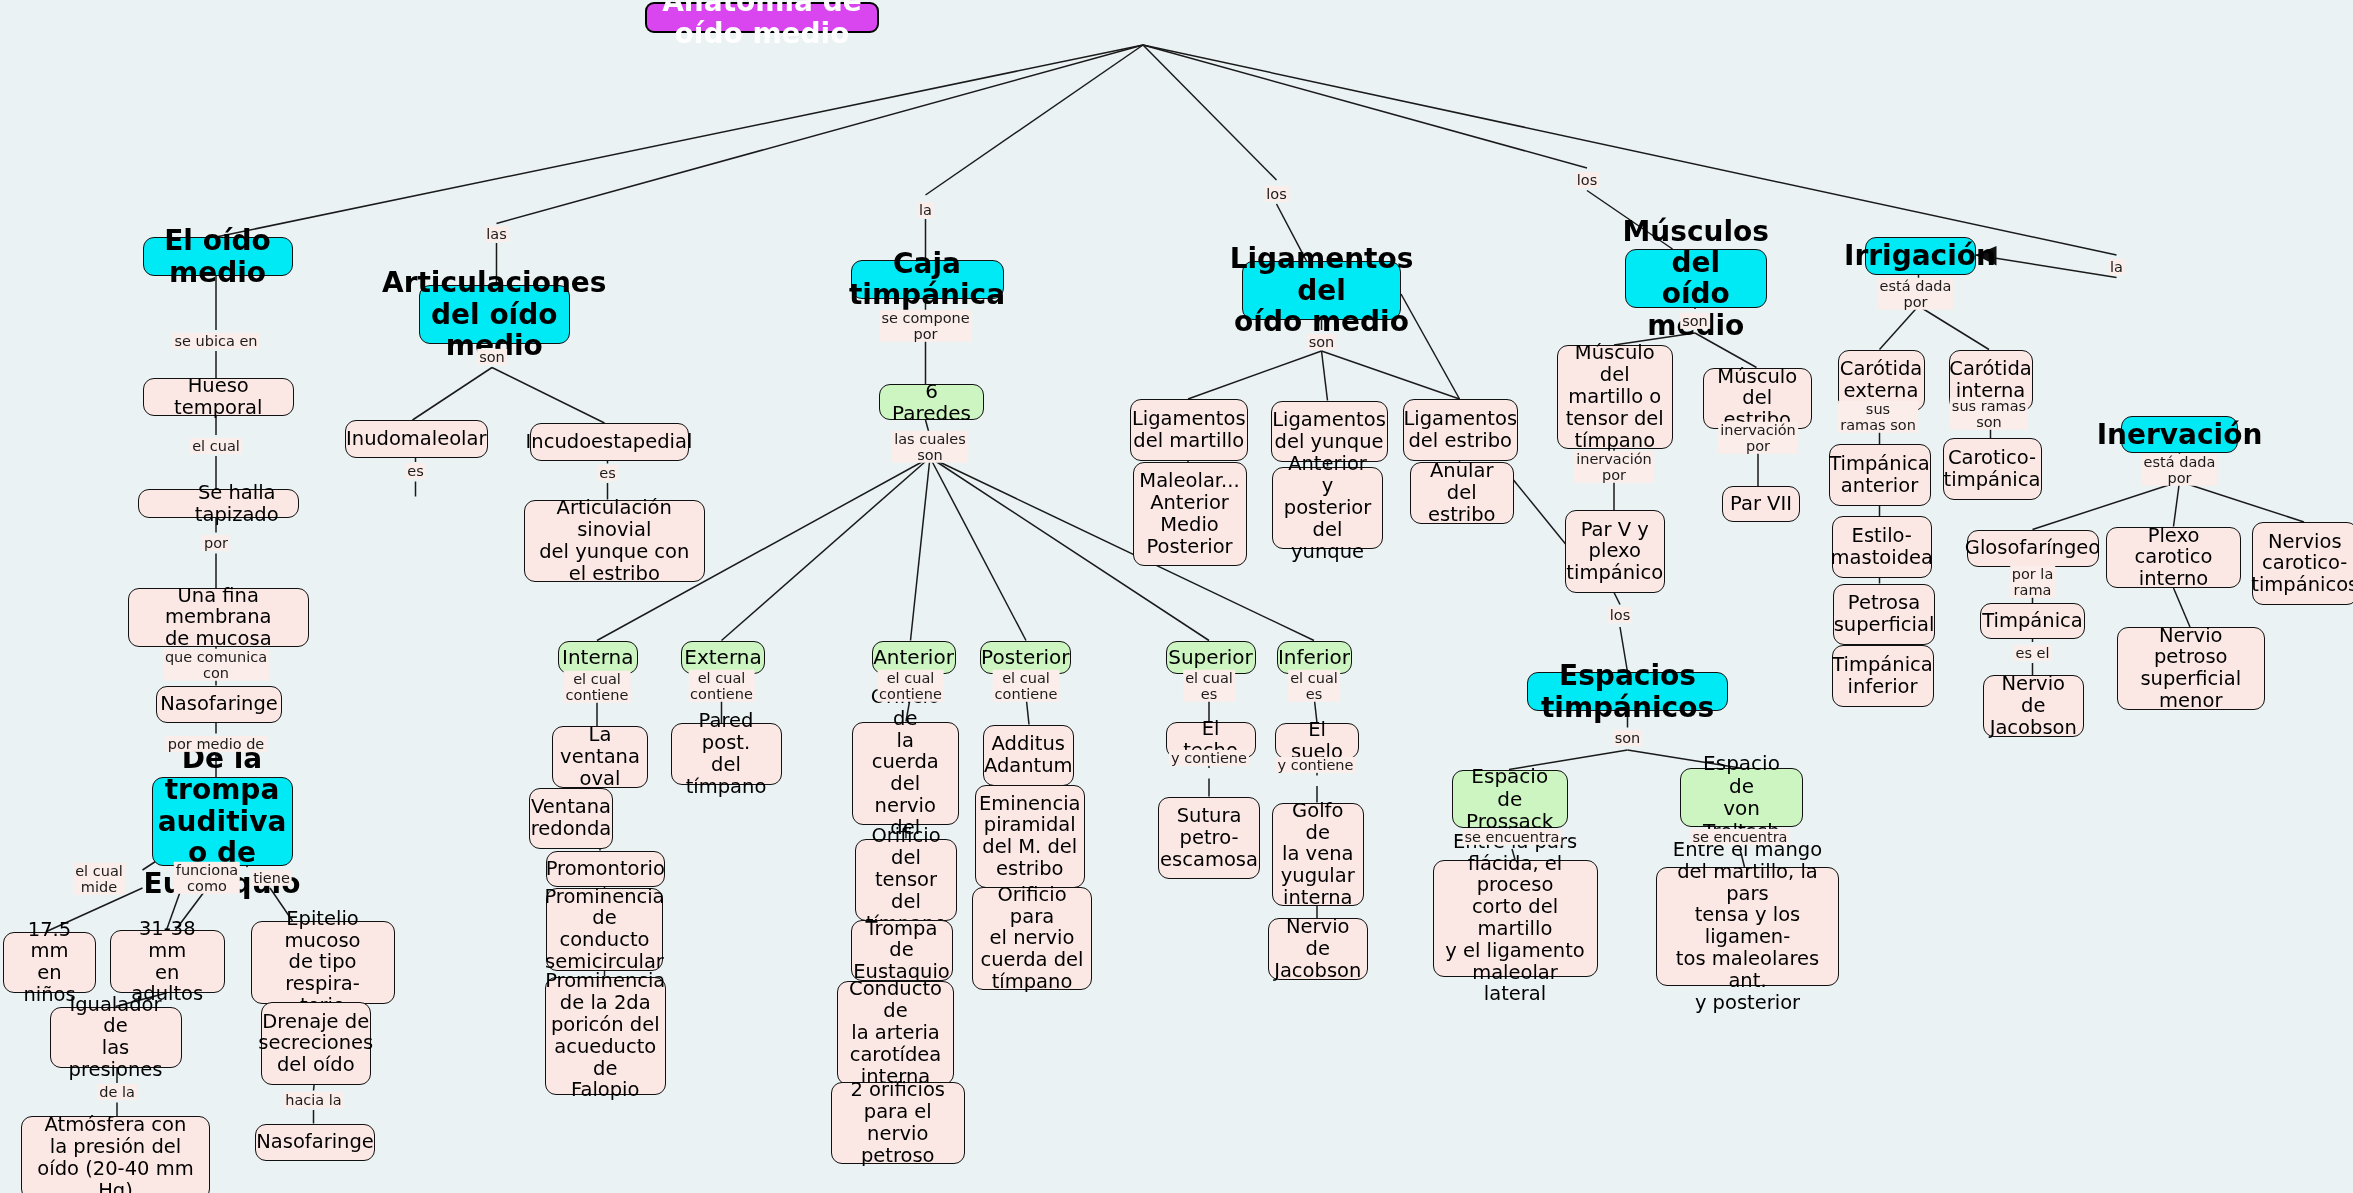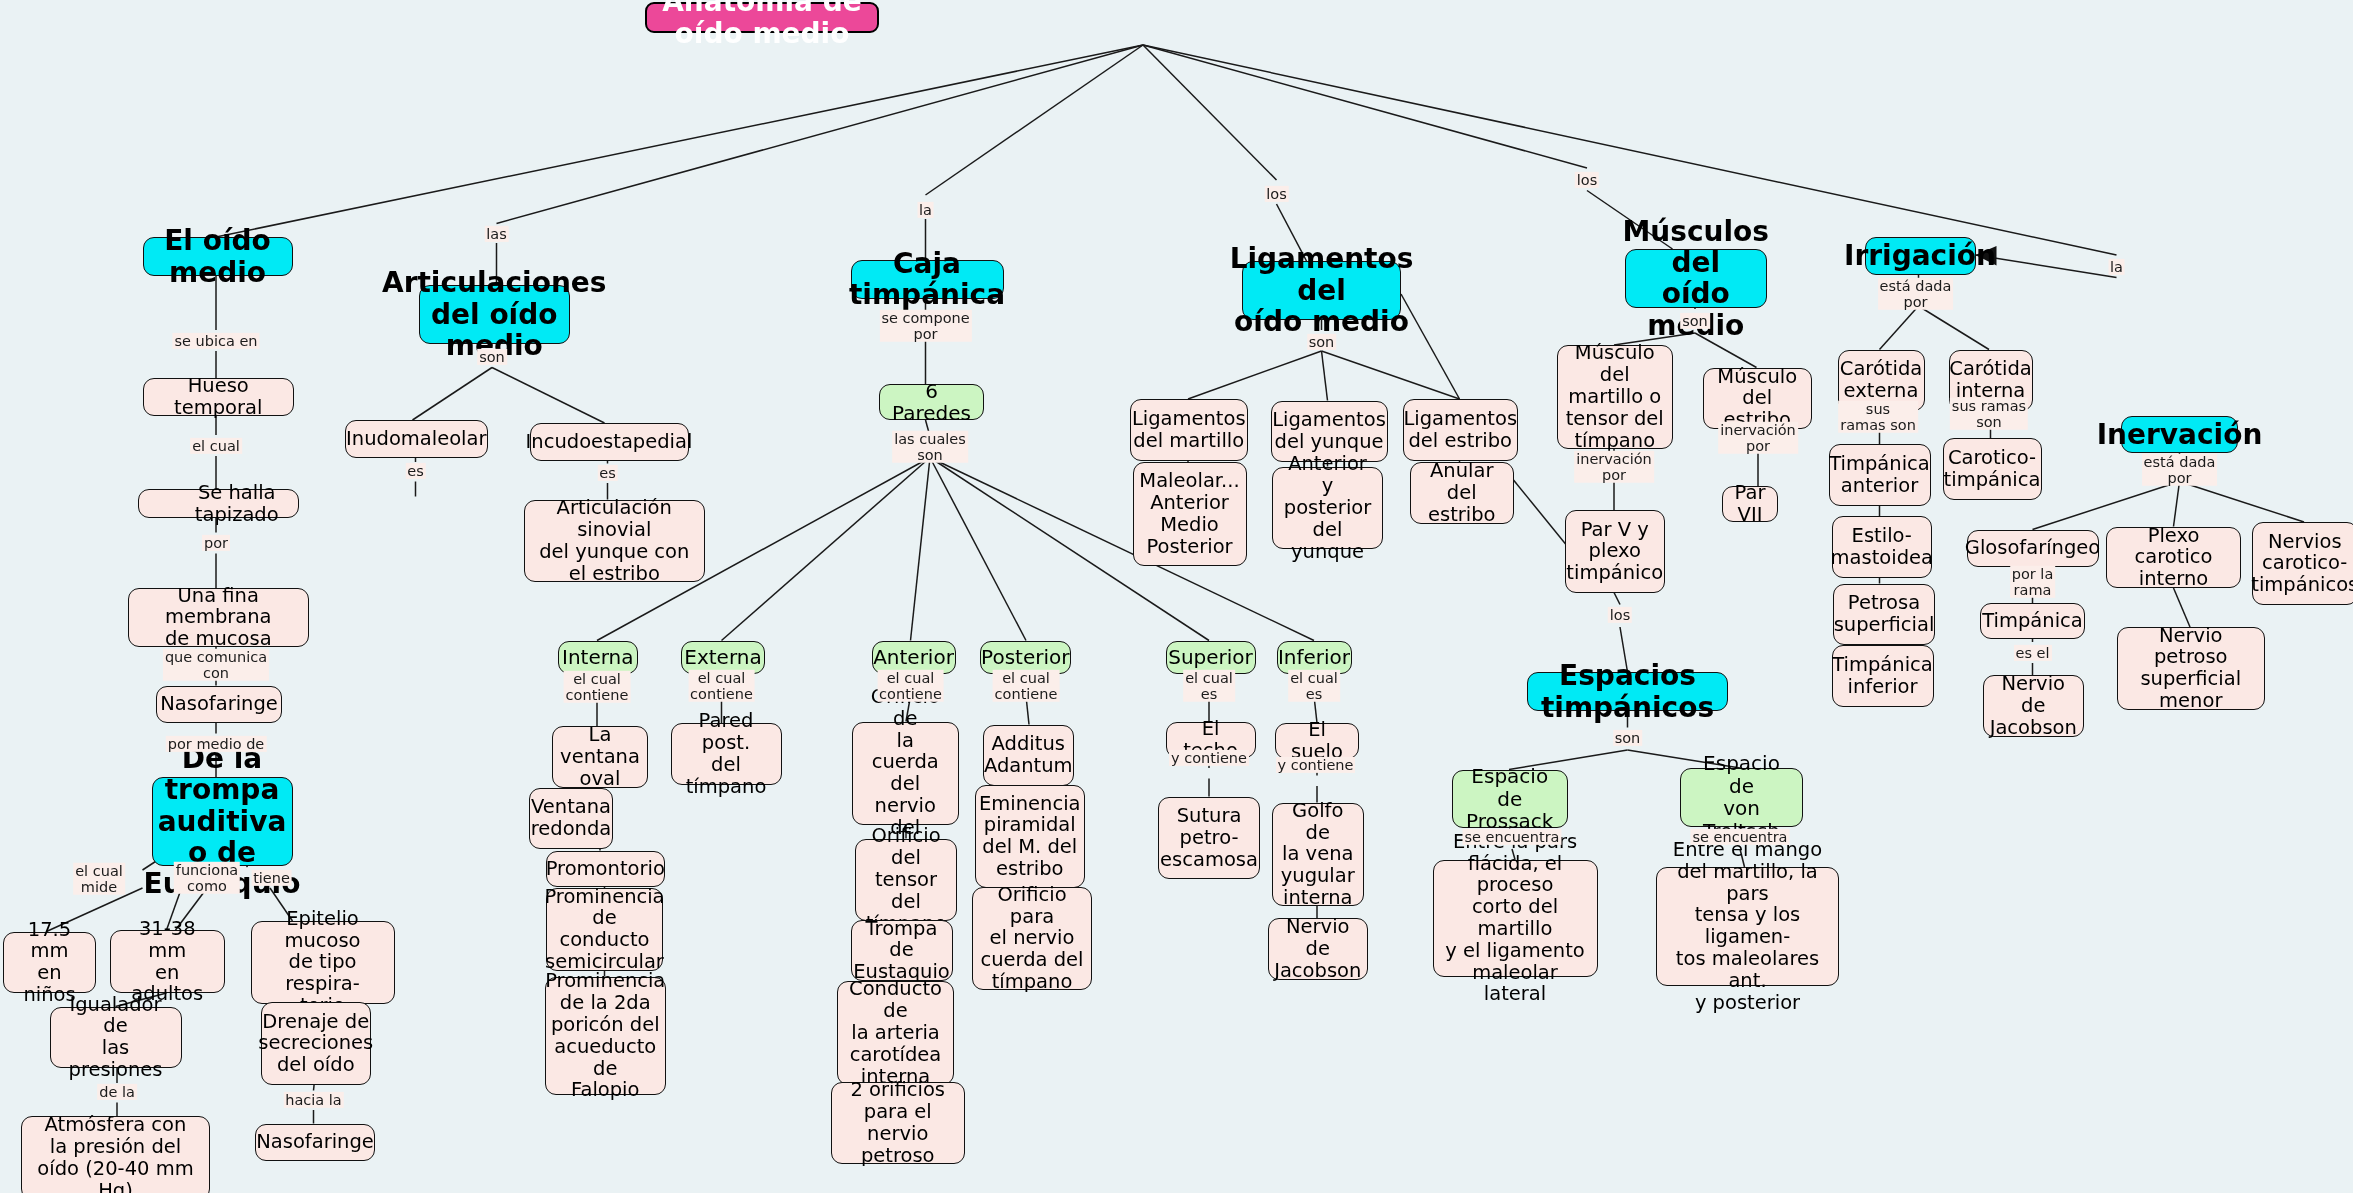--- a/index.html
+++ b/index.html
@@ -19,21 +19,21 @@
     border-radius:11px;
     line-height:1.12;
     white-space:pre-line;
     padding:4px 7px;
     color:#000;
   }
   .pink{background:#fbe8e4;font-size:19.5px;}
   .cyan{background:#00eaf5;font-weight:bold;font-size:28px;border-width:1.8px;}
   .green{background:#ccf5c2;font-size:20px;}
   .title{
-    background:#ec4899;color:#fff;font-weight:bold;font-size:28px;
+    background:#d946ef;color:#fff;font-weight:bold;font-size:28px;
     border:2px solid #000;border-radius:9px;
   }
   .lbl{
     position:absolute;
     font-size:14.5px;color:#1b1b1b;text-align:center;
     background:#fbeeea;
     line-height:1.12;
     white-space:pre-line;
     padding:0 2px;
   }
@@ -280,21 +280,21 @@
 oído medio</div>
     <div class="node pink" style="left: 1557px; top: 345px; width: 115.5px; height: 103.5px;">Músculo del
 martillo o
 tensor del
 tímpano</div>
     <div class="node pink" style="left: 1702.5px; top: 367.5px; width: 109.5px; height: 61.5px;">Músculo del
 estribo</div>
     <div class="node pink" style="left: 1564.5px; top: 510px; width: 100.5px; height: 82.5px;">Par V y
 plexo
 timpánico</div>
-    <div class="node pink" style="left: 1722px; top: 486px; width: 56px; height: 36px;">Par VII</div>
+    <div class="node pink" style="left: 1722px; top: 486px; width: 78px; height: 36px;">Par VII</div>
     <div class="node cyan" style="left: 1527px; top: 672px; width: 201px; height: 39px;">Espacios timpánicos</div>
     <div class="node green" style="left: 1452px; top: 769.5px; width: 115.5px; height: 58.5px;">Espacio de
 Prossack</div>
     <div class="node green" style="left: 1680px; top: 768px; width: 123px; height: 58.5px;">Espacio de
 von Troltsch</div>
     <div class="node pink" style="left: 1432.5px; top: 859.5px; width: 165px; height: 117px;">Entre la pars
 flácida, el proceso
 corto del martillo
 y el ligamento
 maleolar lateral</div>

